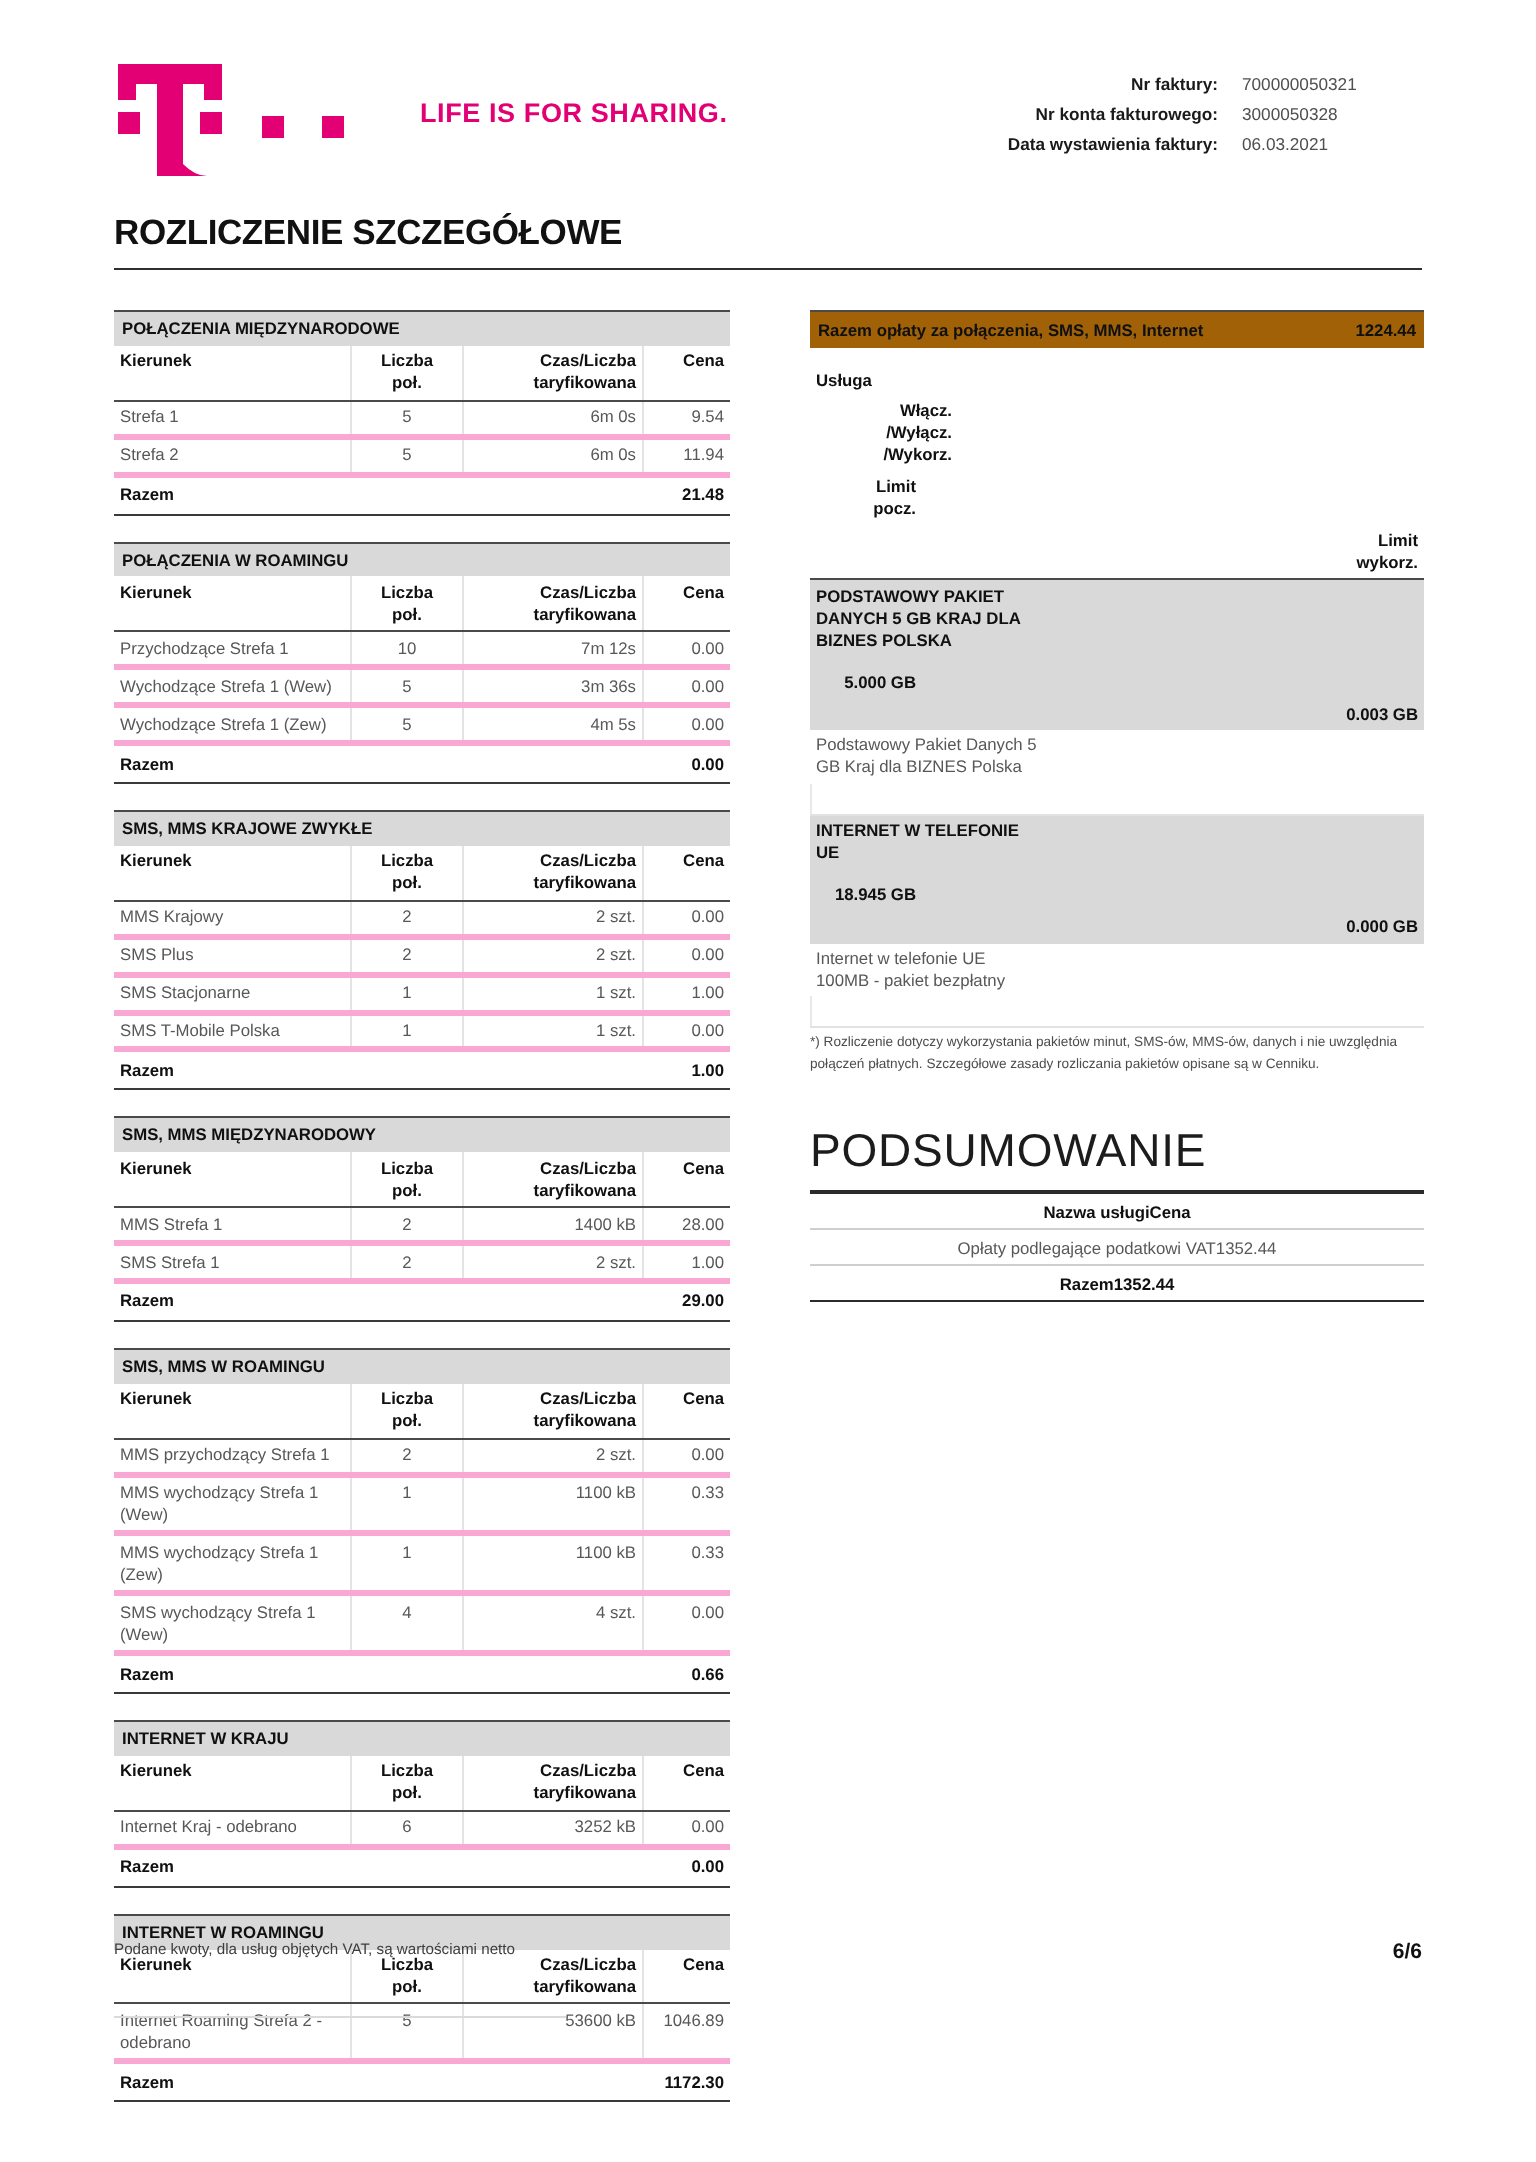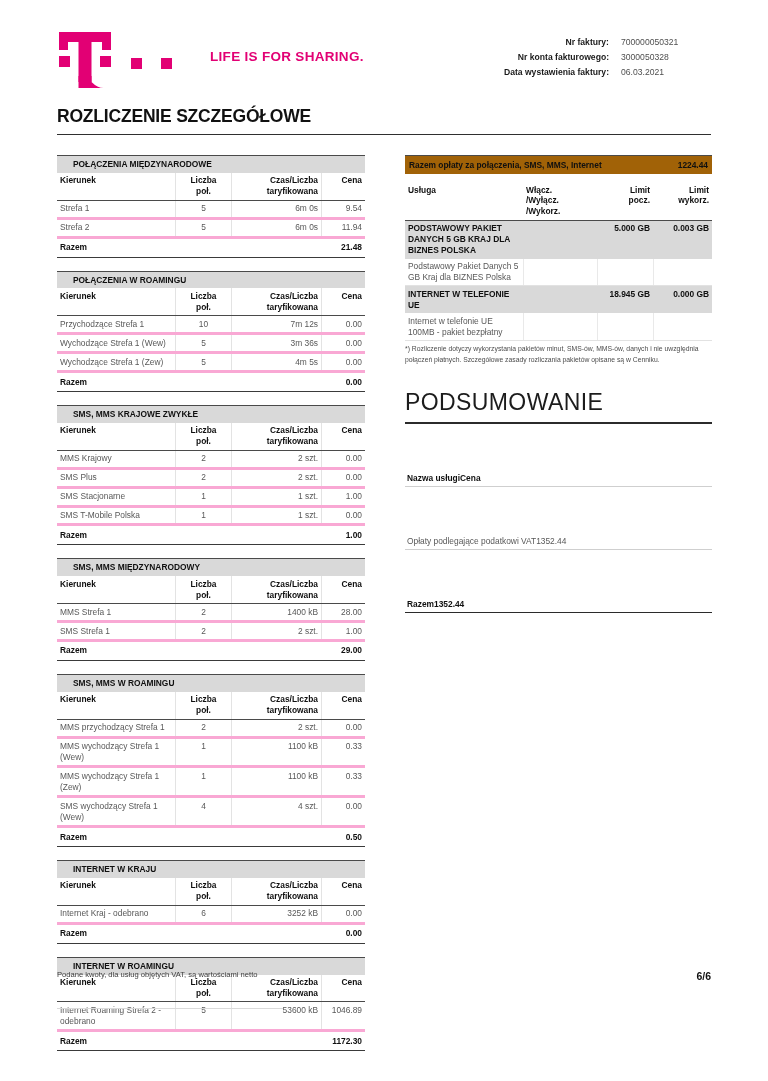--- a/index.html
+++ b/index.html
@@ -22,55 +22,55 @@
                   letter-spacing:-0.2px; border-bottom:1.5px solid #2f2f2f; padding-bottom:7px; }
 
   
   .cols { display:flex; gap:40px; margin:20px 57px 0 57px; align-items:flex-start; }
   .col-left  { width:308px; flex:none; }
   .col-right { width:307px; flex:none; }
 
   
   .utable { margin-bottom:13px; font-size:8.4px; line-height:1.3; }
   .sec-bar { background:#d9d9d9; border-top:1px solid #4a4a4a; font-weight:bold;
-             padding:3px 16px; color:#101010; }
+             padding:3px 4px; color:#101010; }
   .trow { display:flex; align-items:stretch; }
   .cell { padding:2.5px 3px; }
   .c-name { width:118px; }
   .c-num  { width:56px; text-align:center; }
   .c-time { width:90px; text-align:right; }
   .c-price{ flex:1;  text-align:right; }
   .trow.head { font-weight:bold; border-bottom:1px solid #4a4a4a; white-space:pre-line; color:#101010; }
   .trow.body { color:#585858; border-bottom:3px solid #f9a8d4; }
   .trow.head .cell + .cell, .trow.body .cell + .cell { border-left:1px solid #e3e3e3; }
   .trow.total { font-weight:bold; color:#101010; border-bottom:1.5px solid #3a3a3a; }
   .trow.total .cell { padding:3.5px 3px; }
 
   
   .summary-bar { display:flex; justify-content:space-between; background:#a16207;
                  border-top:1px solid #4a4a4a; font-size:8.4px; font-weight:bold;
                  padding:4px 4px; color:#101010; }
   h2.pkg-title { margin-top:20px; border-top:1.5px solid #3a3a3a; padding-top:9px;
                  font-size:13px; font-weight:bold; line-height:1.45; letter-spacing:-0.1px; }
   .pkg-table { margin-top:8px; font-size:8.4px; line-height:1.3; }
-  .prow { display:flex; }
+  .prow { display:flex;flex-direction:column; }
   .pcell { padding:2.5px 3px; }
   .p-name { width:118px; }
-  .p-sw   { width:74px; white-space:pre-line; }
+  .p-sw   { width:74px; text-align:right; white-space:pre-line; }
   .p-l1   { width:56px; text-align:right; }
   .p-l2   { flex:1;  text-align:right; }
   .prow.phead { font-weight:bold; border-bottom:1px solid #4a4a4a; white-space:pre-line; color:#101010; }
   .prow.pkg-bold  { background:#d9d9d9; font-weight:bold; color:#101010; }
   .prow.pkg-plain { color:#585858; border-bottom:1px solid #e2e2e2; }
   .prow.pkg-plain .pcell + .pcell { border-left:1px solid #e9e9e9; }
   .footnote { margin-top:3px; font-size:6.8px; line-height:1.55; color:#4c4c4c; }
 
   h2.psum-title { margin-top:24px; font-size:23px; font-weight:normal; letter-spacing:0.4px; color:#1c1c1c; }
   .psum-table { margin-top:6px; font-size:8.4px; border-top:2px solid #2b2b2b; }
-  .srow { display:flex; justify-content:flex-start; padding:3.5px 2px;margin-top:45px; }
+  .srow { display:flex; justify-content:center; padding:3.5px 2px; }
   .srow.shead { font-weight:bold; border-bottom:1px solid #cfcfcf; color:#101010; }
   .srow.sbody { color:#585858; border-bottom:1px solid #cfcfcf; }
   .srow.stotal { font-weight:bold; color:#101010; border-bottom:1.5px solid #2b2b2b; }
 
   
   .fold-line { position:absolute; left:57px; top:1008px; width:226px; border-top:1px solid #dadada; }
   footer { position:absolute; left:57px; right:57px; top:970px;
            display:flex; justify-content:space-between; align-items:flex-start; }
   .foot-note { font-size:7.6px; color:#3d3d3d; }
   .foot-page { font-size:10.5px; font-weight:bold; color:#111; }
@@ -250,21 +250,21 @@
           <div class="trow body">
             <div class="cell c-name">SMS wychodzący Strefa 1 (Wew)</div>
             <div class="cell c-num">4</div>
             <div class="cell c-time">4 szt.</div>
             <div class="cell c-price">0.00</div>
           </div>
           <div class="trow total">
             <div class="cell c-name">Razem</div>
             <div class="cell c-num"></div>
             <div class="cell c-time"></div>
-            <div class="cell c-price">0.50</div>
+            <div class="cell c-price">0.66</div>
           </div>
         </section>
         <section class="utable">
           <div class="sec-bar">INTERNET W KRAJU</div>
           <div class="trow head"><div class="cell c-name">Kierunek</div><div class="cell c-num">Liczba
 poł.</div><div class="cell c-time">Czas/Liczba
 taryfikowana</div><div class="cell c-price">Cena</div></div>
           <div class="trow body">
             <div class="cell c-name">Internet Kraj - odebrano</div>
             <div class="cell c-num">6</div>

